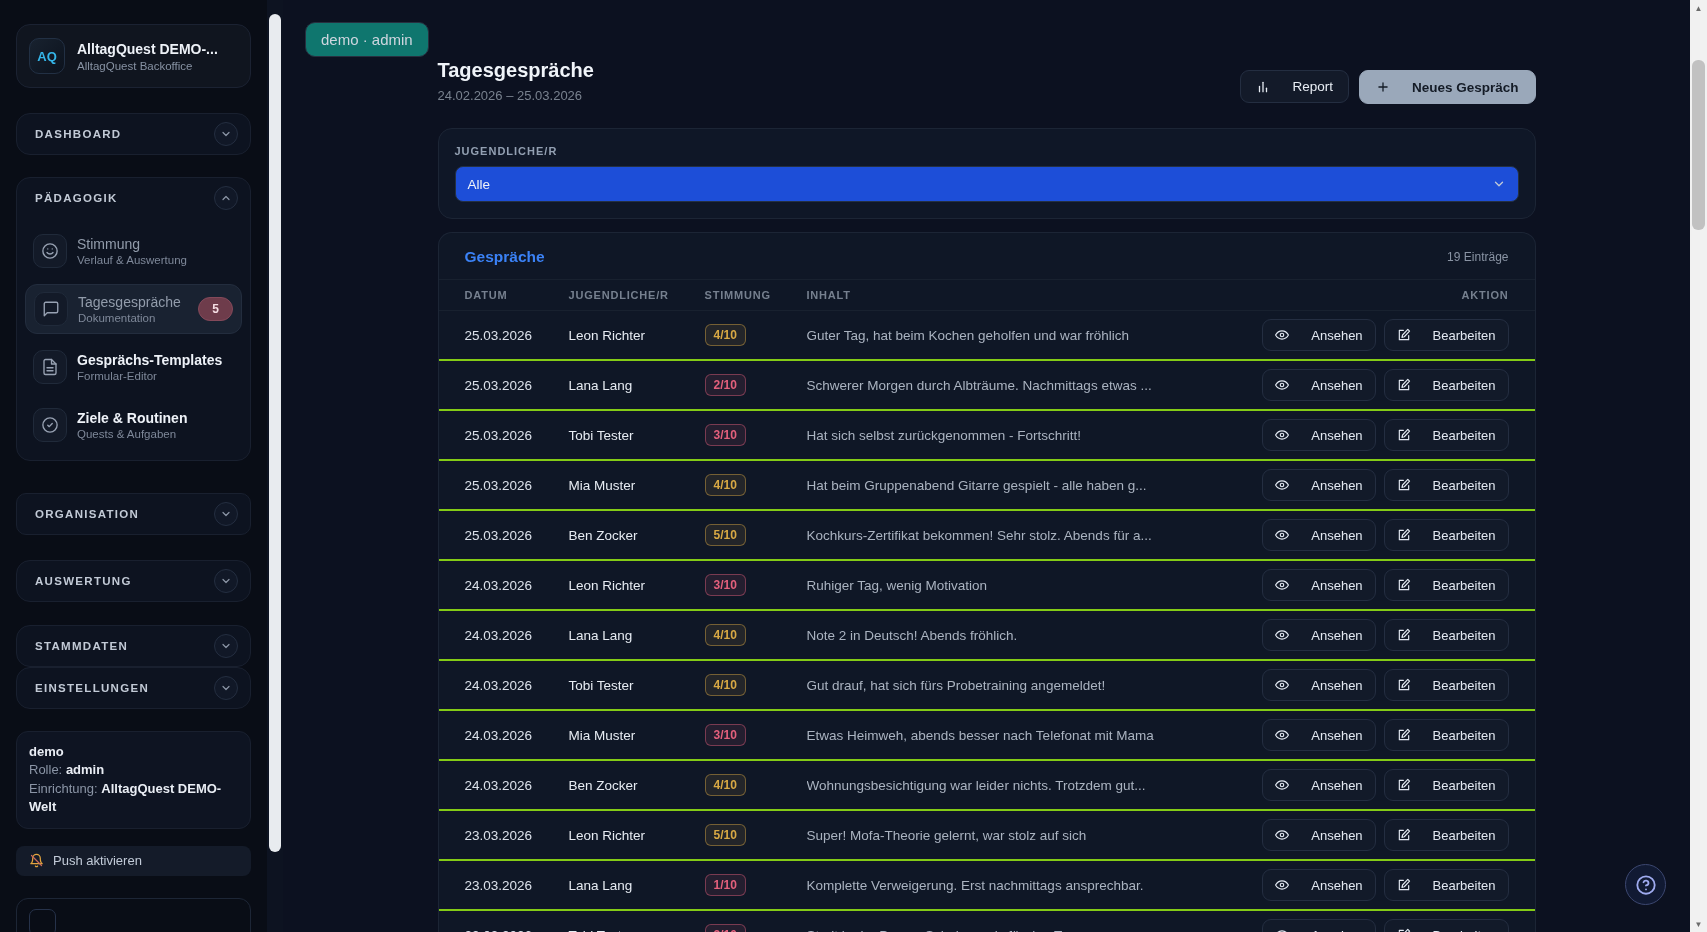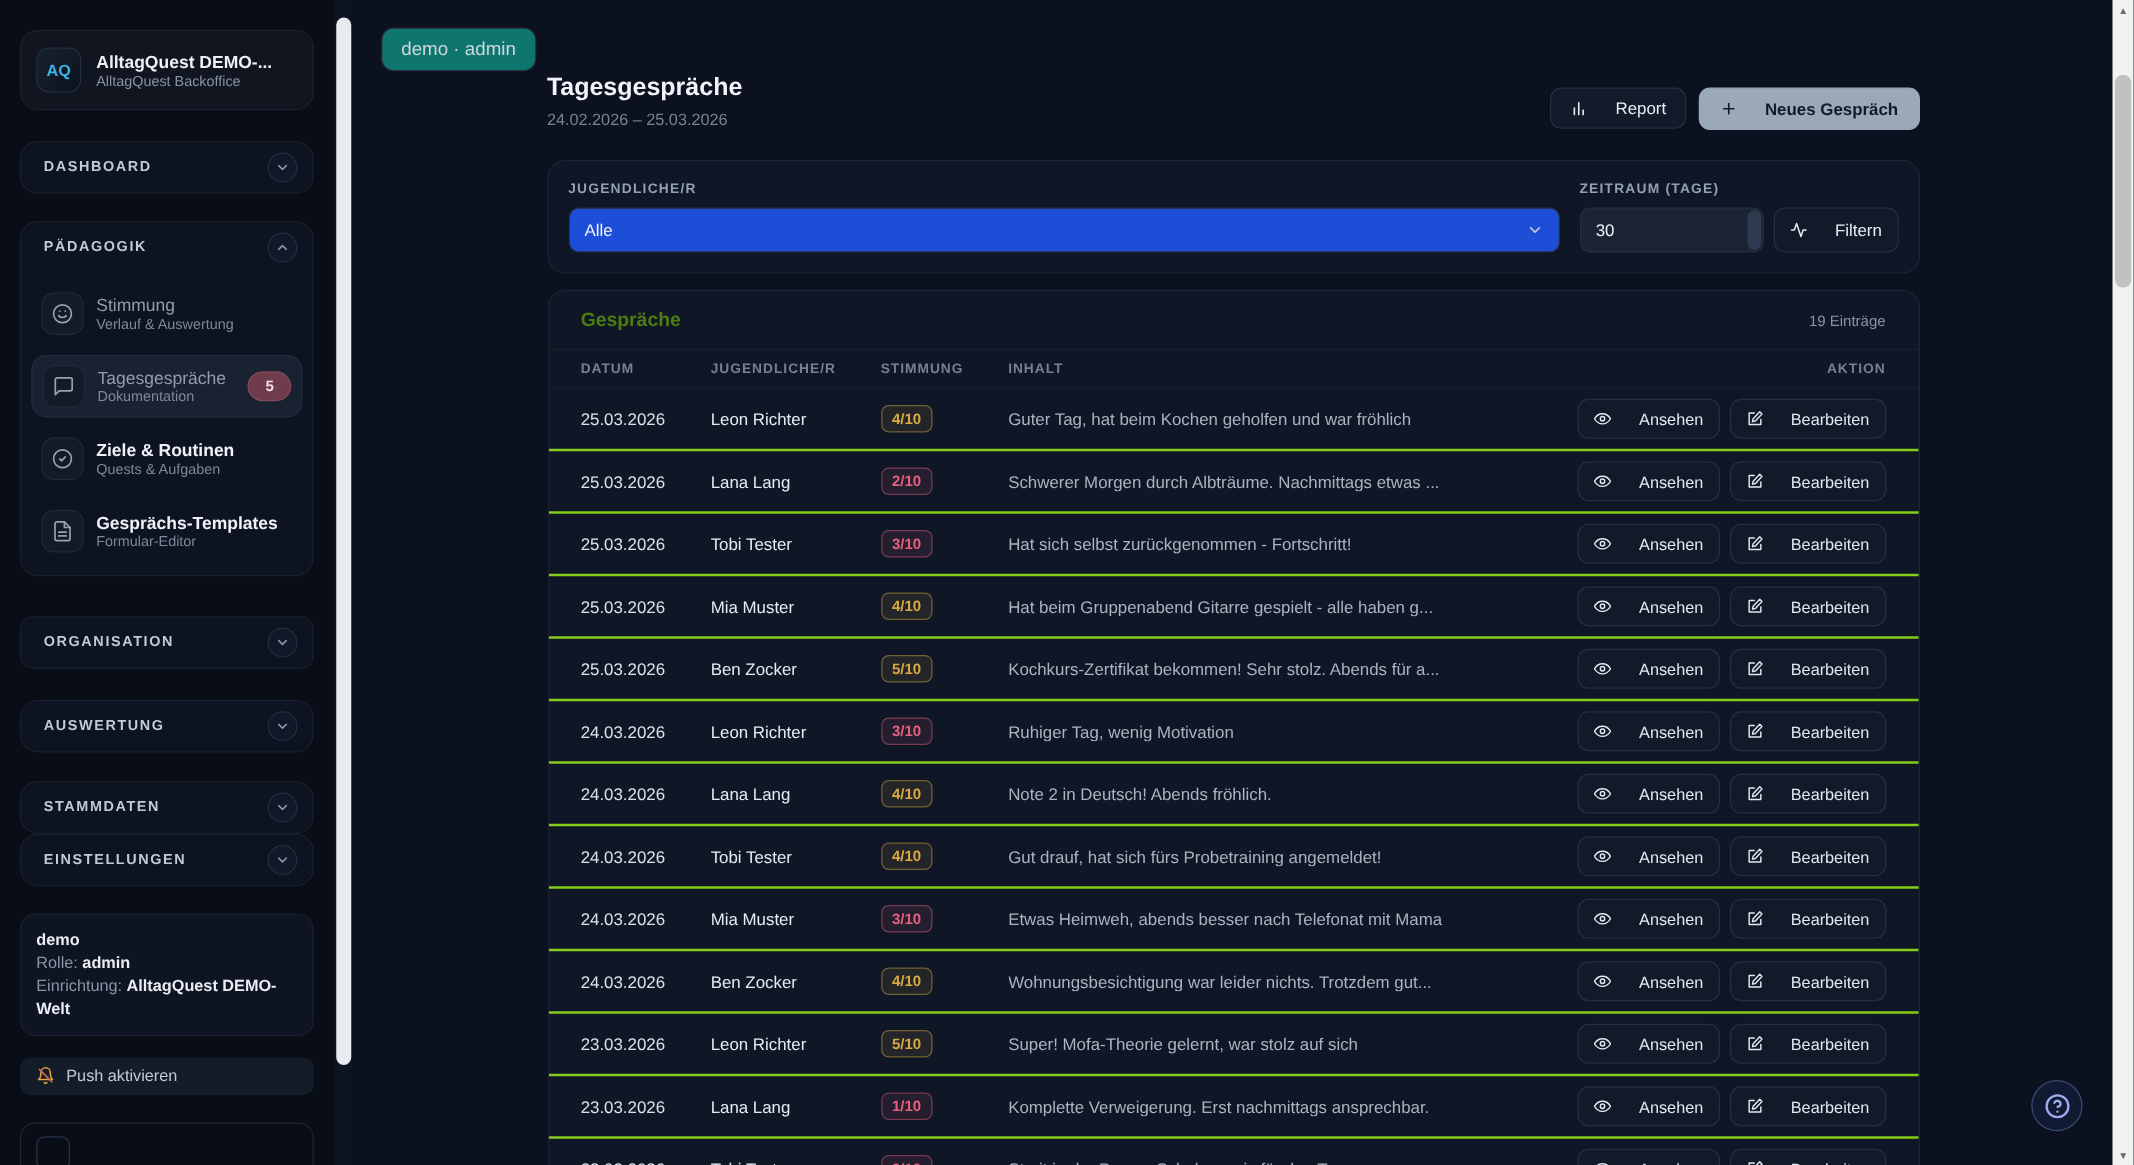--- a/index.html
+++ b/index.html
@@ -84,21 +84,21 @@
   .f-right-row { display:flex; gap:8px; }
   .num-input-wrap { position:relative; flex:1; }
   .num-input { width:100%; height:36px; background:#1a2433; border:1px solid #243042; border-radius:8px;
     color:#f0f3f8; padding:0 22px 0 12px; font-size:13.5px; font-family:inherit; outline:none; }
   .num-spin { position:absolute; right:2px; top:2px; bottom:2px; width:11px; background:#2d3a50; border-radius:6px; }
   .btn-filter { background:#121a29; border:1px solid #242e41; color:#e8edf4; height:36px; padding:0 12px; }
 
   .table-card { margin-top:13px; background:#0f1726; border:1px solid #1c2535; border-bottom:none;
     border-radius:14px 14px 0 0; overflow:hidden; }
   .t-head { display:flex; justify-content:space-between; align-items:center; padding:15px 26px 13px; }
-  .t-title { font-size:15.5px; font-weight:bold; color:#4d7c0f; }
+  .t-title { font-size:15.5px; font-weight:bold; color:#3b82f6; }
   .t-count { font-size:12px; color:#8a94a4; }
   .cols { display:flex; padding:9px 26px; border-top:1px solid #18212f; border-bottom:1px solid #18212f;
     font-size:11px; letter-spacing:.8px; color:#76808f; font-weight:bold; }
   .w-date { width:104px; } .w-name { width:136px; } .w-mood { width:102px; }
   .w-content { flex:1; min-width:0; } .w-action { width:240px; text-align:right; }
 
   .trow { display:flex; align-items:center; padding:0 26px; height:50px; border-bottom:2px solid #84cc16; }
   .c-date { width:104px; font-size:13.5px; color:#dbe1ea; }
   .c-name { width:136px; font-size:13.5px; color:#e6ebf2; }
   .c-mood { width:102px; }
@@ -179,42 +179,42 @@
       <span>
         <div class="nav-item-title">Tagesgespräche</div>
         <div class="nav-item-sub">Dokumentation</div>
       </span>
       <span class="count-badge">5</span>
     </div>
 
     <div class="nav-item">
       <span class="nav-ico">
         <svg width="18" height="18" viewBox="0 0 24 24" fill="none" stroke="currentColor" stroke-width="1.8" stroke-linecap="round" stroke-linejoin="round">
+            <path d="M14 2H6a2 2 0 0 0-2 2v16a2 2 0 0 0 2 2h12a2 2 0 0 0 2-2V8z"></path>
+            <polyline points="14 2 14 8 20 8"></polyline>
+            <line x1="16" y1="13" x2="8" y2="13"></line>
+            <line x1="16" y1="17" x2="8" y2="17"></line>
+          </svg>
+      </span>
+      <span>
+        <div class="nav-item-title">Gesprächs-Templates</div>
+        <div class="nav-item-sub">Formular-Editor</div>
+      </span>
+    </div>
+
+    <div class="nav-item">
+      <span class="nav-ico">
+        <svg width="18" height="18" viewBox="0 0 24 24" fill="none" stroke="currentColor" stroke-width="1.8" stroke-linecap="round" stroke-linejoin="round">
             <circle cx="12" cy="12" r="9.5"></circle>
             <path d="M9 12.2l2 2 4-4.2"></path>
           </svg>
       </span>
       <span>
         <div class="nav-item-title">Ziele &amp; Routinen</div>
         <div class="nav-item-sub">Quests &amp; Aufgaben</div>
-      </span>
-    </div>
-
-    <div class="nav-item">
-      <span class="nav-ico">
-        <svg width="18" height="18" viewBox="0 0 24 24" fill="none" stroke="currentColor" stroke-width="1.8" stroke-linecap="round" stroke-linejoin="round">
-            <path d="M14 2H6a2 2 0 0 0-2 2v16a2 2 0 0 0 2 2h12a2 2 0 0 0 2-2V8z"></path>
-            <polyline points="14 2 14 8 20 8"></polyline>
-            <line x1="16" y1="13" x2="8" y2="13"></line>
-            <line x1="16" y1="17" x2="8" y2="17"></line>
-          </svg>
-      </span>
-      <span>
-        <div class="nav-item-title">Gesprächs-Templates</div>
-        <div class="nav-item-sub">Formular-Editor</div>
       </span>
     </div>
   </div>
 
   <div class="nav-card mt-sec2">
     <div class="nav-head">
       <span class="nav-label">ORGANISATION</span>
       <button class="chev-btn">
         <svg width="12" height="12" viewBox="0 0 24 24" fill="none" stroke="currentColor" stroke-width="2.4" stroke-linecap="round" stroke-linejoin="round">
             <polyline points="6 9 12 15 18 9"></polyline>
@@ -324,37 +324,20 @@
         <div class="f-label">JUGENDLICHE/R</div>
         <div class="select">
           <span>Alle</span>
           <span>
             <svg width="14" height="14" viewBox="0 0 24 24" fill="none" stroke="#c3cbd6" stroke-width="2.2" stroke-linecap="round" stroke-linejoin="round">
                 <polyline points="6 9 12 15 18 9"></polyline>
               </svg>
           </span>
         </div>
       </div>
-      <div class="f-right">
-        <div class="f-label">ZEITRAUM (TAGE)</div>
-        <div class="f-right-row">
-          <span class="num-input-wrap">
-            <input class="num-input" value="30" style="">
-            <span class="num-spin"></span>
-          </span>
-          <button class="btn btn-filter">
-            <span>
-              <svg width="14" height="14" viewBox="0 0 24 24" fill="none" stroke="currentColor" stroke-width="2" stroke-linecap="round" stroke-linejoin="round">
-                  <polyline points="22 12 18 12 15 21 9 3 6 12 2 12"></polyline>
-                </svg>
-            </span>
-            <span>Filtern</span>
-          </button>
-        </div>
-      </div>
     </div>
 
     <div class="table-card">
       <div class="t-head">
         <span class="t-title">Gespräche</span>
         <span class="t-count">19 Einträge</span>
       </div>
       <div class="cols">
         <span class="w-date">DATUM</span>
         <span class="w-name">JUGENDLICHE/R</span>

